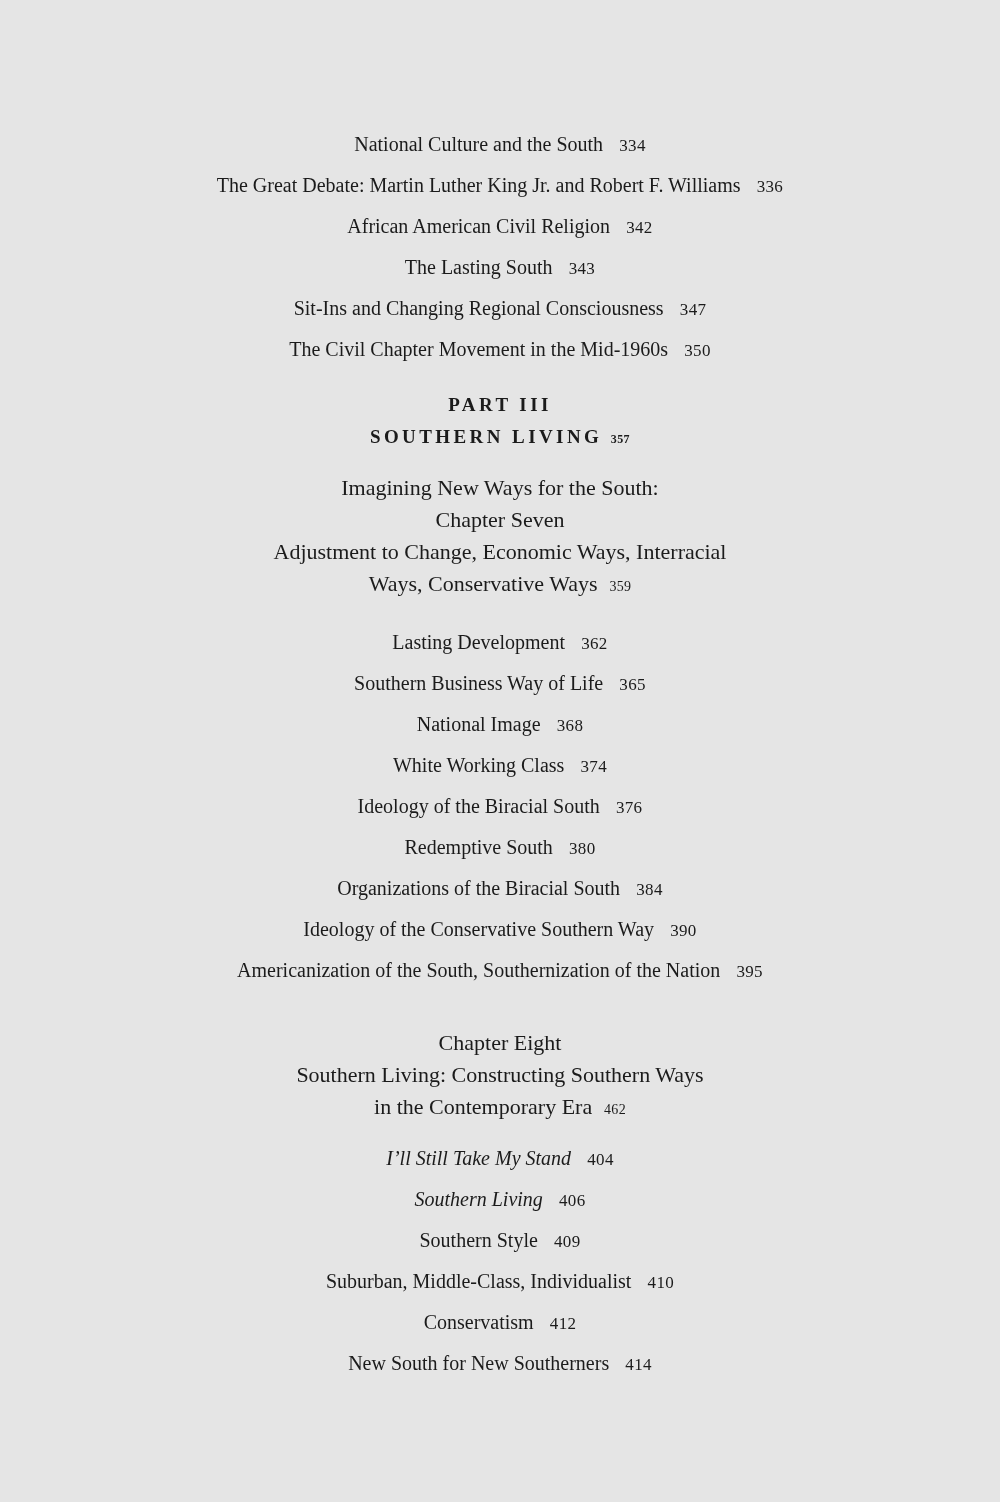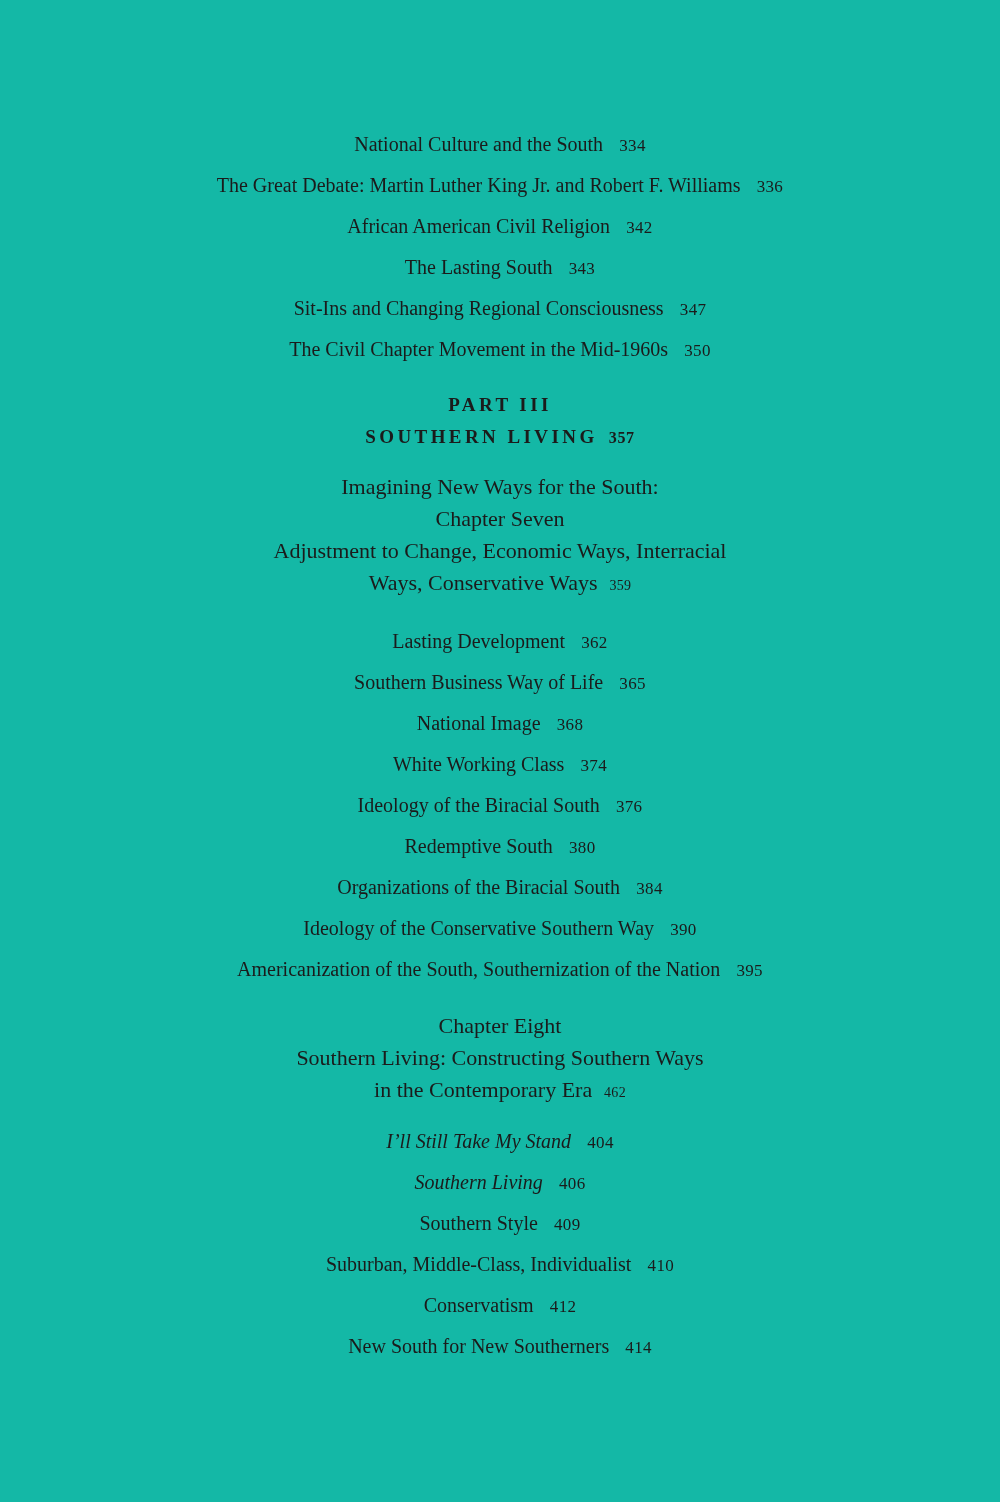--- a/index.html
+++ b/index.html
@@ -5,21 +5,21 @@
   html, body {
     margin: 0;
     padding: 0;
     background: #ffffff;
   }
   .page {
     position: relative;
     width: 1000px;
     height: 1502px;
     margin: 0 auto;
-    background: #14b8a6;
+    background: #e5e5e5;
     color: #1b1b1b;
     font-family: "Liberation Serif", "DejaVu Serif", serif;
     overflow: hidden;
   }
   .content {
     width: 720px;
     margin: 0 auto;
     padding-top: 134px;
     text-align: center;
   }
@@ -37,37 +37,37 @@
     letter-spacing: 0.02em;
   }
   .part-heading {
     margin-top: 28px;
     font-weight: bold;
     font-size: 19px;
     line-height: 32px;
     letter-spacing: 0.18em;
   }
   .part-heading .pagenum {
-    font-size: 16px;
+    font-size: 12px;
     font-weight: bold;
     letter-spacing: 0.04em;
     margin-left: 0.7em;
   }
   .chapter-heading {
     font-size: 22px;
     line-height: 32px;
     margin-top: 17px;
   }
   .chapter-heading .pagenum {
     font-size: 14px;
     margin-left: 0.85em;
   }
   .group-2 { margin-top: 29px; }
   .group-3 { margin-top: 22px; }
-  .chapter-heading.ch8 { margin-top: 29px; }
+  .chapter-heading.ch8 { margin-top: 45px; }
 </style>
 </head>
 <body>
 
 <div class="page">
   <div class="content">
 
     <div class="group group-1">
       <div class="entry">
         <span class="t">National Culture and the South</span><span class="pagenum">334</span>

